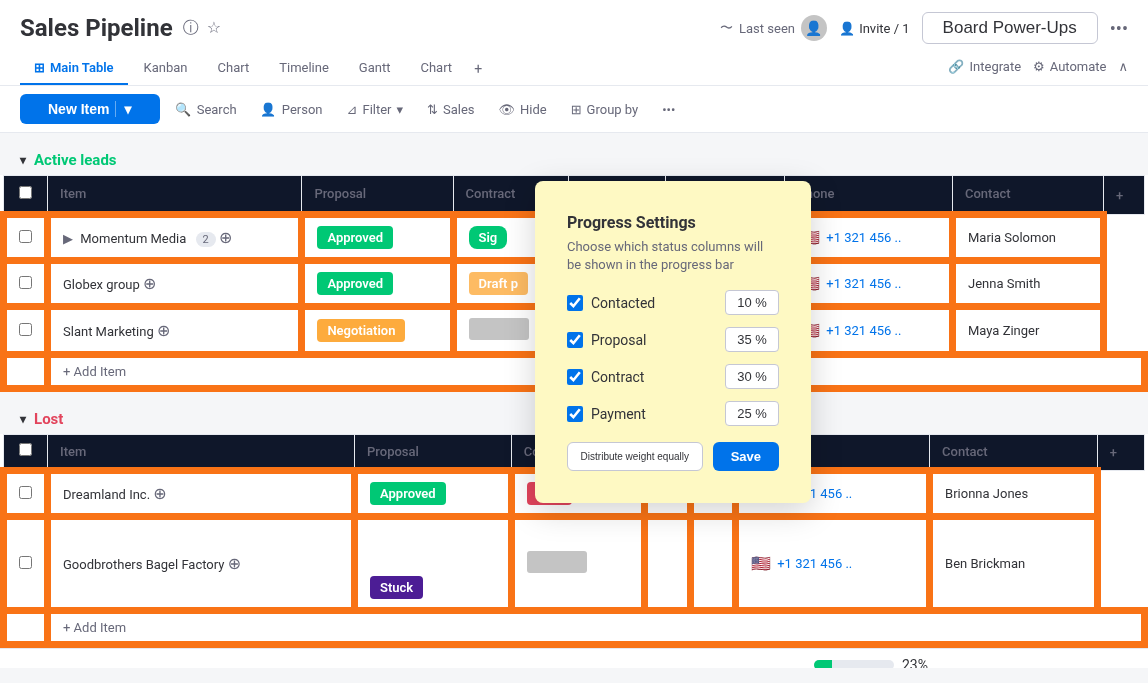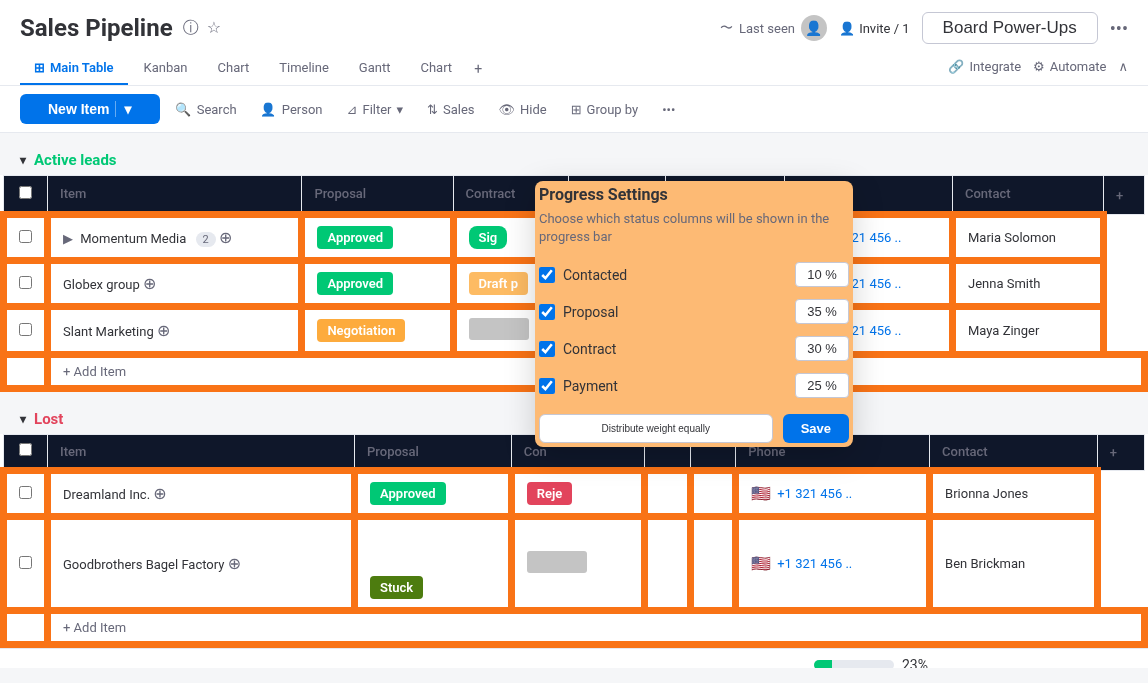--- a/index.html
+++ b/index.html
@@ -48,35 +48,35 @@
     thead th { background: #0f172a; font-size: 13px; font-weight: 500; color: #676879; padding: 8px 12px; border: 1px solid #e6e9ef; text-align: left; white-space: nowrap; }
     thead th:first-child { width: 40px; }
     tbody td { border: 7px solid #f97316; padding: 8px 12px; font-size: 13px; vertical-align: middle; }
     .checkbox-cell { width: 40px; text-align: center; }
     .expand-btn { color: #676879; cursor: pointer; margin-right: 4px; }
     .badge-count { background: #e6e9ef; border-radius: 10px; padding: 1px 7px; font-size: 11px; color: #676879; margin-left: 6px; }
     .add-icon { color: #676879; cursor: pointer; font-size: 16px; }
     .status-badge { border-radius: 4px; padding: 4px 10px; font-size: 13px; font-weight: 600; color: #fff; display: inline-block; }
     .status-approved { background: #00c875; }
     .status-negotiation { background: #fdab3d; }
-    .status-stuck { background: #4d7c0f; margin-top: 48px; }
+    .status-stuck { background: #4c1d95; margin-top: 48px; }
     .status-signed { background: #00c875; border-radius: 8px; }
     .status-draft { background: #fdab3d; opacity: 0.8; }
     .status-rejected { background: #e2445c; }
     .phone-cell { display: flex; align-items: center; gap: 6px; }
     .flag { font-size: 16px; }
     .phone-num { color: #0073ea; font-size: 13px; }
     .add-item-row td { color: #676879; cursor: pointer; font-size: 13px; padding: 6px 12px; }
     .col-header-with-menu { display: flex; align-items: center; justify-content: space-between; }
     .col-menu-icon { cursor: pointer; color: #676879; }
     .more-dots { font-size: 16px; }
 
     
     .popup-overlay { position: absolute; top: 0; left: 0; width: 100%; height: 100%; pointer-events: none; z-index: 100; }
-    .popup { position: absolute; top: 48px; left: 535px; width: 318px; background: #fdba74; border-radius: 8px; box-shadow: 0 8px 32px rgba(0,0,0,0.18); pointer-events: all; padding: 4px; }
+    .popup { position: absolute; top: 48px; left: 535px; width: 276px; background: #fef9c3; border-radius: 8px; box-shadow: 0 8px 32px rgba(0,0,0,0.18); pointer-events: all; padding: 32px; }
     .popup-title { font-size: 16px; font-weight: 700; color: #323338; margin-bottom: 6px; }
     .popup-desc { font-size: 13px; color: #676879; margin-bottom: 16px; line-height: 1.4; }
     .popup-row { display: flex; align-items: center; margin-bottom: 12px; }
     .popup-row label { display: flex; align-items: flex-end; gap: 8px; flex: 1; font-size: 14px; color: #323338; cursor: pointer; }
     .popup-row input[type="checkbox"] { width: 16px; height: 16px; accent-color: #0073ea; cursor: pointer; }
     .percent-input { width: 54px; border: 1px solid #c5c7d4; border-radius: 4px; padding: 4px 8px; font-size: 13px; text-align: center; color: #323338; }
     .popup-actions { display: flex; gap: 10px; margin-top: 16px; }
     .distribute-btn { flex: 1; border: 1px solid #c5c7d4; border-radius: 6px; padding: 7px 10px; font-size: 10px; cursor: pointer; background: #fff; color: #323338; }
     .save-btn { background: #0073ea; color: #fff; border: none; border-radius: 6px; padding: 7px 18px; font-size: 13px; font-weight: 600; cursor: pointer; }
     .bottom-bar-outer { width: 80px; height: 10px; background: #e6e9ef; border-radius: 5px; overflow: hidden; }

